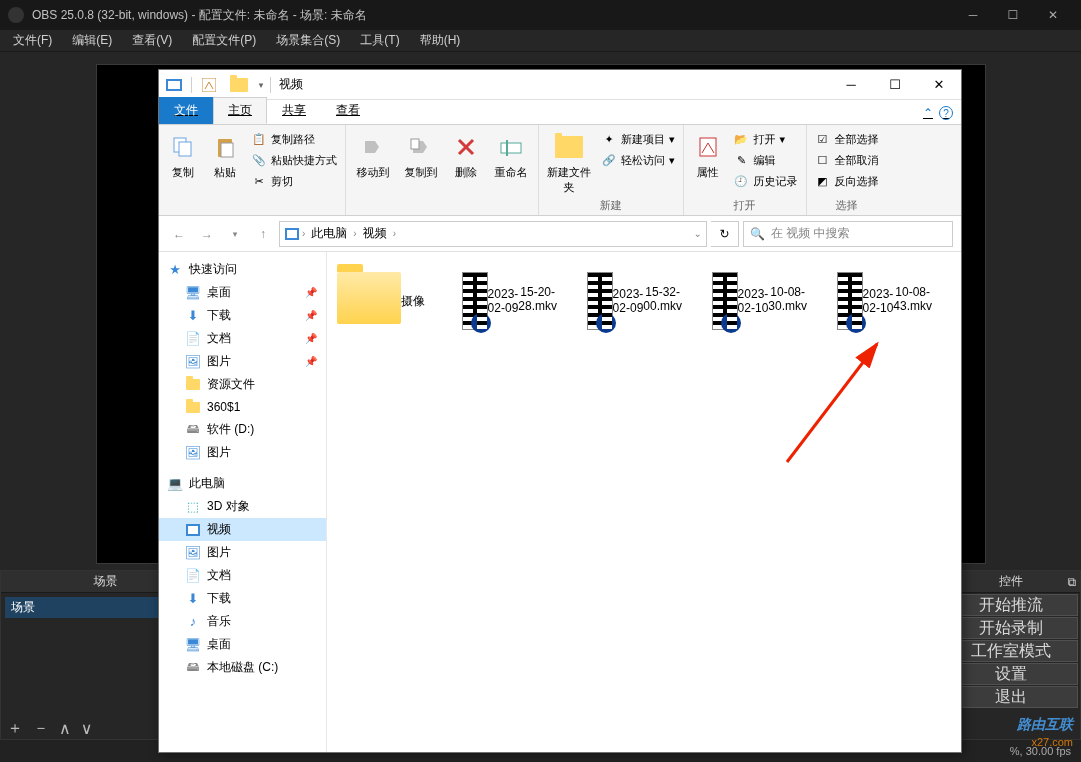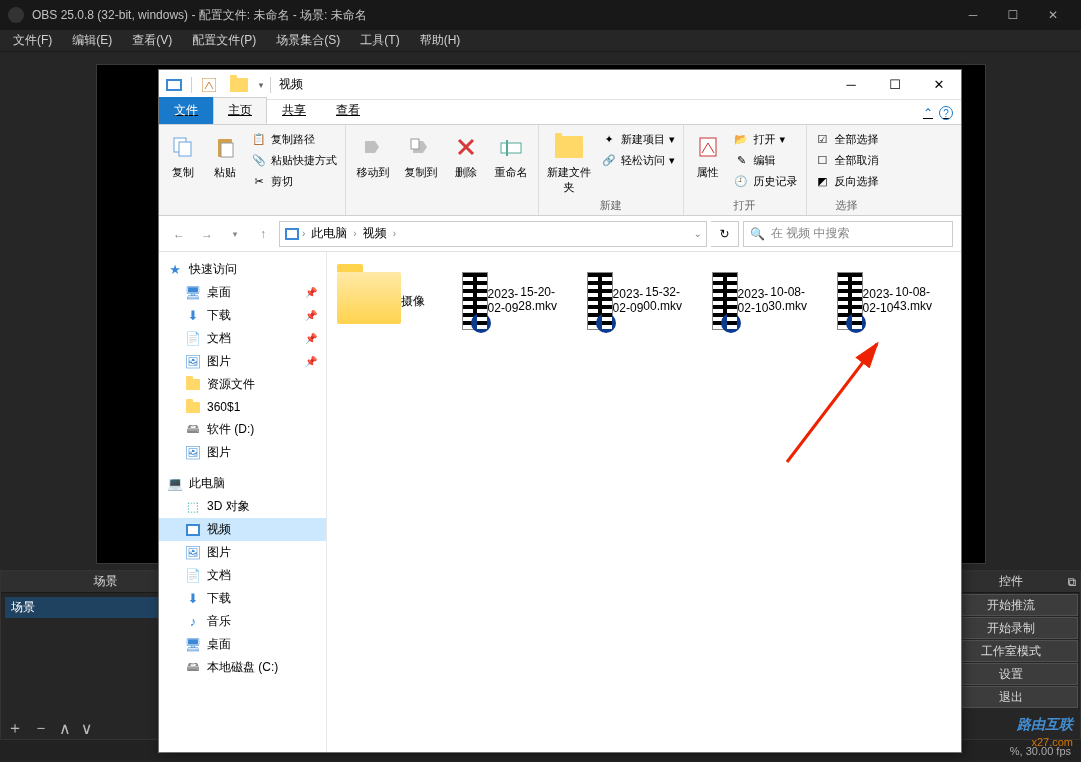--- a/index.html
+++ b/index.html
@@ -22,21 +22,21 @@
 
 .obs-bottom { position: absolute; left: 0; right: 0; bottom: 22px; height: 170px; display: flex; background: #262626; }
 .obs-panel { flex: 1; border: 1px solid #333; border-right: none; }
 .obs-panel:last-child { border-right: 1px solid #333; }
 .obs-panel-header { height: 22px; background: #2f2f2f; display: flex; align-items: center; justify-content: center; font-size: 12px; position: relative; border-bottom: 1px solid #1a1a1a; }
 .obs-panel-header .popout { position: absolute; right: 4px; }
 .obs-panel-body { height: calc(100% - 44px); padding: 4px; }
 .scene-item { background: #1f4261; padding: 2px 6px; color: #fff; }
 .obs-panel-foot { height: 22px; background: #262626; display: flex; align-items: center; padding: 0 6px; gap: 10px; font-size: 16px; color: #bbb; }
 .controls-panel { width: 140px; flex: none; }
-.ctrl-btn { height: 22px; background: #3c3c3c; border: 1px solid #505050; margin: 1px 2px; display: flex; align-items: center; justify-content: center; font-size: 12px; }
+.ctrl-btn { height: 22px; background: #3c3c3c; border: 1px solid #505050; margin: 1px 2px; display: flex; align-items: center; justify-content: center; font-size: 16px; }
 
 
 .obs-status { position: absolute; bottom: 0; left: 0; right: 0; height: 22px; background: #222; display: flex; align-items: center; justify-content: flex-end; padding: 0 10px; gap: 20px; color: #aaa; font-size: 11px; }
 
 
 .explorer { position: absolute; top: 69px; left: 158px; width: 804px; height: 684px; background: #fff; border: 1px solid #707070; box-shadow: 2px 2px 10px rgba(0,0,0,0.4); color: #000; display: flex; flex-direction: column; }
 .exp-title { height: 30px; display: flex; align-items: center; background: #fff; border-bottom: 1px solid #e0e0e0; }
 .qa-icon { width: 30px; height: 100%; display: flex; align-items: center; justify-content: center; }
 .qa-sep { width: 1px; height: 16px; background: #d0d0d0; margin: 0 2px; }
 .mini-folder { width: 18px; height: 14px; background: #ffd868; border-radius: 1px; position: relative; display: inline-block; }

